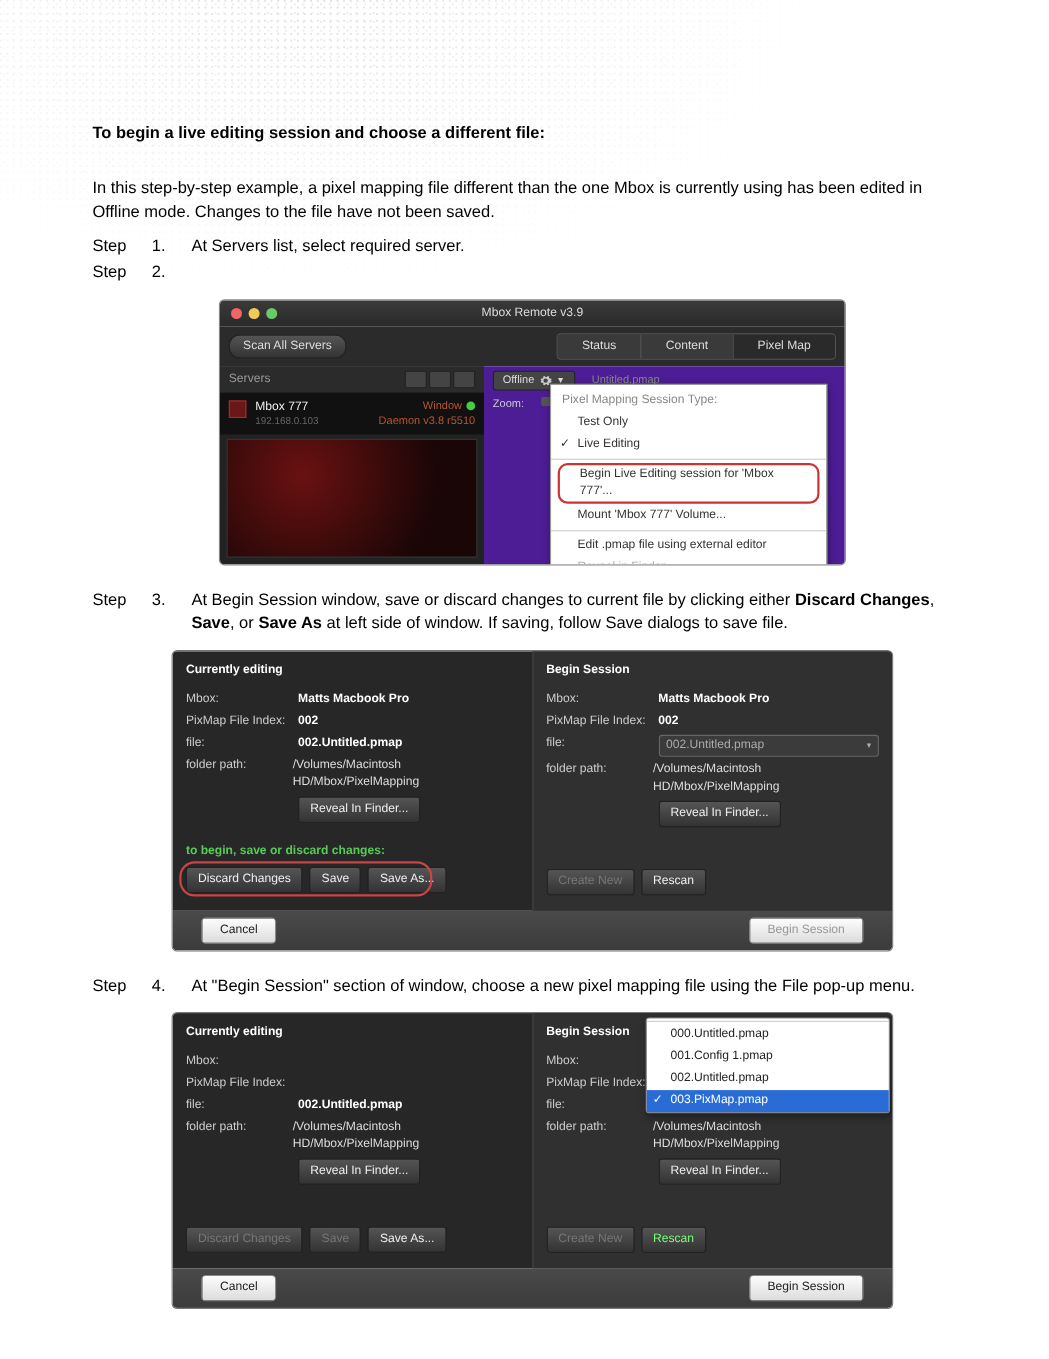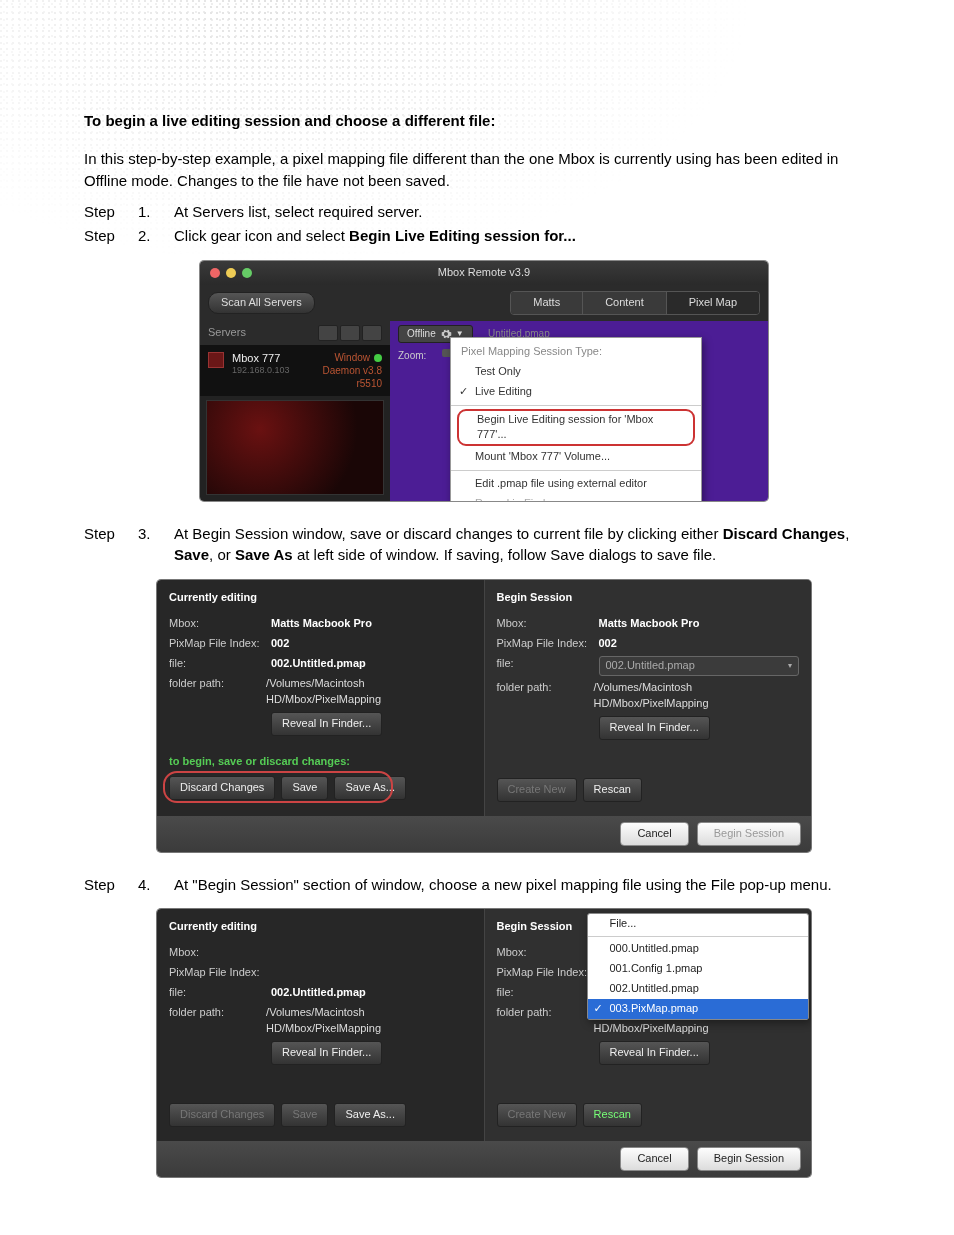--- a/index.html
+++ b/index.html
@@ -15,42 +15,42 @@
     background:
       radial-gradient(circle at 1px 1px,#ccc 1px,transparent 1px) 0 0/6px 6px,
       radial-gradient(circle at 1px 1px,#ddd 1px,transparent 1px) 3px 3px/8px 8px;
     opacity:.6;
     z-index:0;
     pointer-events:none;
     -webkit-mask-image:radial-gradient(ellipse 70% 100% at 30% 0%,#000,transparent 70%);
             mask-image:radial-gradient(ellipse 70% 100% at 30% 0%,#000,transparent 70%);
   }
   .page{position:relative;z-index:1;padding:110px 70px 40px 84px;font-size:15px;line-height:1.45}
-  .sect-title{font-weight:700;margin-bottom:16px}
+  .sect-title{font-weight:700;margin-bottom:28px}
   .step-row{display:flex;gap:14px;margin:2px 0}
   .step-label{width:40px;flex:none}
   .step-num{width:22px;flex:none;text-align:left}
   .step-body{flex:1}
   b{font-weight:700}
   
   .shot{margin:14px auto 22px;border-radius:4px;overflow:hidden;box-shadow:0 0 0 1px #888;color:#ccc;font-size:11px}
   .mac-titlebar{height:24px;background:linear-gradient(#3a3a3a,#2a2a2a);display:flex;align-items:center;padding:0 10px;position:relative}
   .mac-dots{display:flex;gap:6px}
   .mac-dot{width:10px;height:10px;border-radius:50%}
   .mac-title{position:absolute;left:0;right:0;text-align:center;color:#ddd;font-size:11px}
   .dk-btn{background:linear-gradient(#555,#333);border:1px solid #222;border-radius:10px;color:#ddd;padding:2px 12px;font-size:11px;display:inline-block}
   .dk-btn-sm{background:linear-gradient(#555,#333);border:1px solid #222;border-radius:3px;color:#eee;padding:3px 10px;font-size:11px;display:inline-block}
   
   #shot1{width:568px}
   .s1-toolbar{display:flex;align-items:center;justify-content:space-between;padding:6px 8px;background:#2b2b2b}
   .seg{display:flex;border:1px solid #555;border-radius:4px;overflow:hidden}
   .seg div{padding:3px 22px;background:#3a3a3a;color:#ddd;border-left:1px solid #555;font-size:11px}
   .seg div:first-child{border-left:none}
   .s1-body{display:flex;height:180px}
-  .s1-left{width:190px;background:#222;display:flex;flex-direction:column}
+  .s1-left{width:240px;background:#222;display:flex;flex-direction:column}
   .s1-servers-hdr{display:flex;align-items:center;justify-content:space-between;padding:4px 8px;color:#999;background:#2b2b2b;font-size:11px}
   .mini-icons{display:flex;gap:2px}
   .mini{width:18px;height:14px;background:#444;border:1px solid #222;border-radius:2px}
   .server-item{display:flex;padding:6px 8px;gap:8px;background:#111}
   .swatch{width:14px;height:14px;background:#6a1717;border:1px solid #933;flex:none;margin-top:1px}
   .server-text{flex:1;line-height:1.3}
   .server-name{color:#eee}
   .server-ip{color:#666;font-size:9px}
   .server-right{text-align:right;color:#b53;font-size:10px;line-height:1.3}
   .green-dot{display:inline-block;width:8px;height:8px;border-radius:50%;background:#4c4;margin-left:4px;vertical-align:middle}
@@ -75,21 +75,21 @@
   .sess-col+.sess-col{border-left:1px solid #444;background:#303030}
   .sess-title{font-weight:700;color:#fff;margin-bottom:10px;font-size:11px}
   .kv{display:flex;margin:4px 0;font-size:11px}
   .kv .k{width:96px;text-align:left;color:#ccc;padding-right:6px}
   .kv .v{color:#fff;font-weight:700}
   .kv .v-thin{color:#ddd;font-weight:400}
   .file-select{flex:1;background:#3b3b3b;border:1px solid #666;border-radius:3px;padding:1px 6px;color:#aaa;display:flex;justify-content:space-between;align-items:center}
   .tag-green{color:#5c5;font-weight:700;margin:18px 0 6px;font-size:11px}
   .btn-row{display:flex;gap:6px}
   .oval-red{position:absolute;border:2px solid #c44;border-radius:14px;pointer-events:none}
-  .sess-footer{background:linear-gradient(#4a4a4a,#3b3b3b);padding:6px 10px;display:flex;justify-content:flex-end;gap:8px}
+  .sess-footer{background:linear-gradient(#4a4a4a,#3b3b3b);padding:6px 26px;display:flex;justify-content:space-between;gap:8px}
   .mac-btn{background:linear-gradient(#fdfdfd,#dcdcdc);border:1px solid #888;border-radius:4px;color:#222;padding:3px 16px;font-size:11px}
   .mac-btn.dis{color:#999}
   .popup{position:absolute;top:4px;right:2px;left:102px;background:#fff;color:#222;border:1px solid #888;border-radius:3px;box-shadow:2px 3px 8px rgba(0,0,0,.4);font-size:11px;z-index:5}
   .popup .pi{padding:2px 10px 2px 22px;position:relative}
   .popup .sep{border-top:1px solid #ccc;margin:2px 0}
   .popup .sel{background:#2a6cd6;color:#fff}
   .popup .sel::before{content:"✓";position:absolute;left:6px}
 </style>
 </head>
 <body>
@@ -103,38 +103,35 @@
 
   <div class="step-row">
     <div class="step-label">Step</div>
     <div class="step-num">1.</div>
     <div class="step-body">At Servers list, select required server.</div>
   </div>
 
   <div class="step-row">
     <div class="step-label">Step</div>
     <div class="step-num">2.</div>
-    <div class="step-body">
-      <span>Click gear icon and select </span><b>Begin Live Editing session for...</b>
-    </div>
   </div>
 
   <div id="shot1" class="shot">
     <div class="mac-titlebar">
       <div class="mac-dots">
         <div class="mac-dot" style="background:#e66"></div>
         <div class="mac-dot" style="background:#ec5"></div>
         <div class="mac-dot" style="background:#6c6"></div>
       </div>
       <div class="mac-title">Mbox Remote v3.9</div>
     </div>
     <div class="s1-toolbar">
       <span class="dk-btn">Scan All Servers</span>
       <div class="seg">
-        <div>Matts</div>
+        <div>Status</div>
         <div>Content</div>
         <div style="background:#2a2a2a">Pixel Map</div>
       </div>
     </div>
     <div class="s1-body">
       <div class="s1-left">
         <div class="s1-servers-hdr">
           <span>Servers</span>
           <div class="mini-icons">
             <span class="mini"></span>
@@ -318,21 +315,20 @@
             <div class="k"></div>
             <span class="dk-btn-sm">Reveal In Finder...</span>
           </div>
         <div style="height:34px"></div>
         <div class="btn-row" style="position:relative">
           <span class="dk-btn-sm" style="color:#777">Create New</span>
           <span class="dk-btn-sm" style="color:#7f7">Rescan</span>
         </div>
 
         <div class="popup">
-          <div class="pi">File...</div>
           <div class="sep"></div>
           <div class="pi">000.Untitled.pmap</div>
           <div class="pi">001.Config 1.pmap</div>
           <div class="pi">002.Untitled.pmap</div>
           <div class="pi sel">003.PixMap.pmap</div>
         </div>
       </div>
     </div>
     <div class="sess-footer">
       <span class="mac-btn">Cancel</span>

